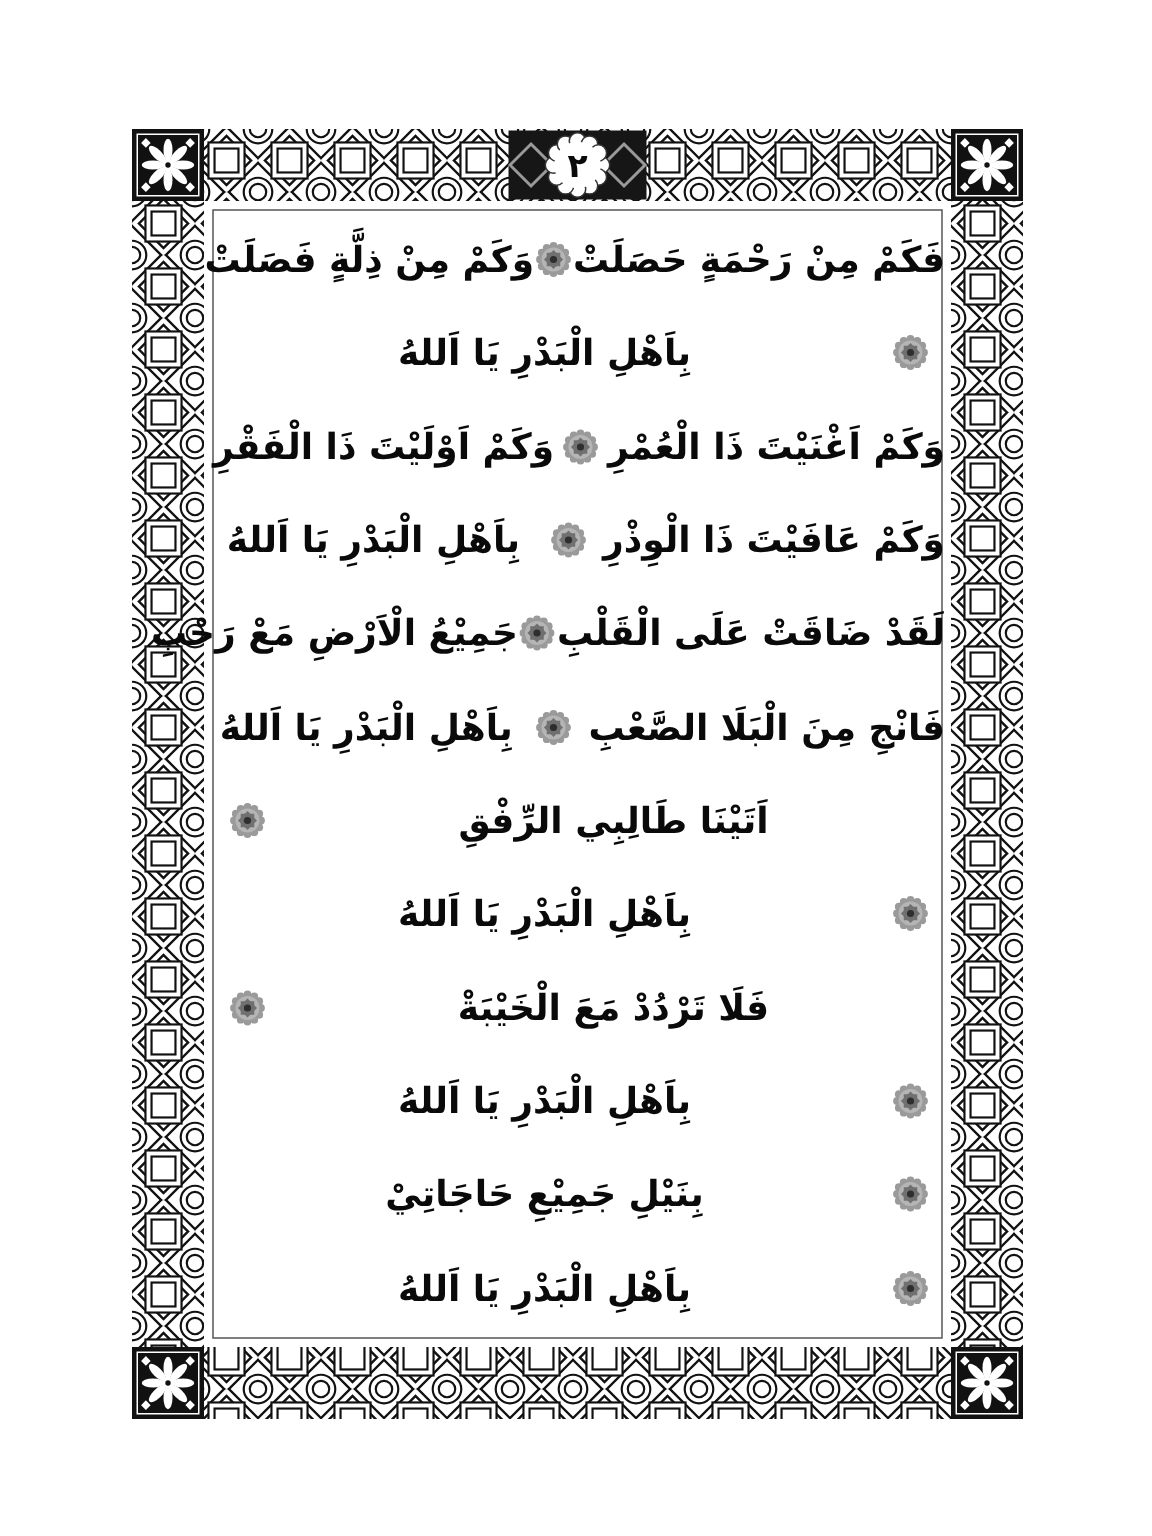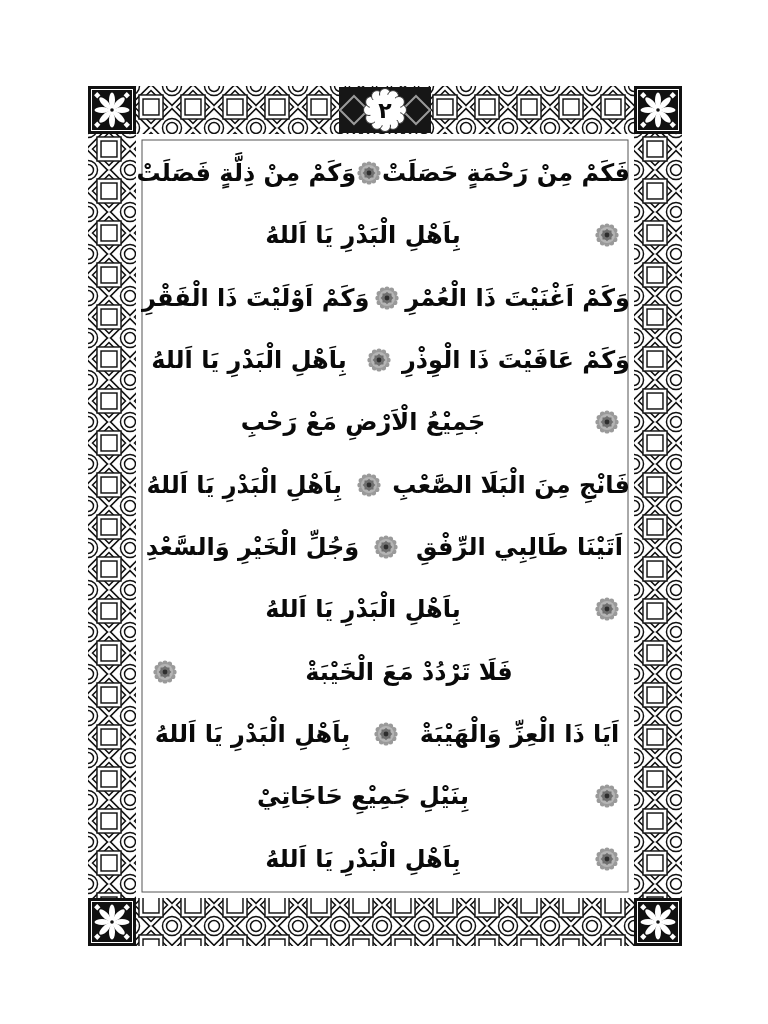--- a/index.html
+++ b/index.html
@@ -258,20 +258,21 @@
           <circle cx="13" cy="13" r="8" fill="#b5b5b5"></circle>
           <rect x="8.5" y="8.5" width="9" height="9" fill="#707070"></rect>
           <rect x="8.5" y="8.5" width="9" height="9" fill="#707070" transform="rotate(45 13 13)"></rect>
           <circle cx="13" cy="13" r="2.4" fill="#2e2e2e"></circle>
         </svg>
       </div>
       <div class="hemistich">بِاَهْلِ الْبَدْرِ يَا اَللهُ</div>
     </div>
 
     <div class="verse-row">
+      <div class="hemistich">لَقَدْ ضَاقَتْ عَلَى الْقَلْبِ</div>
       <div class="separator-cell">
         <svg width="26" height="26" viewBox="0 0 26 26" aria-hidden="true">
           <g fill="#9a9a9a">
             <circle cx="22" cy="13" r="2.6"></circle>
               <circle cx="20.79" cy="17.5" r="2.6"></circle>
             <circle cx="17.5" cy="20.79" r="2.6"></circle>
               <circle cx="13" cy="22" r="2.6"></circle>
             <circle cx="8.5" cy="20.79" r="2.6"></circle>
               <circle cx="5.21" cy="17.5" r="2.6"></circle>
             <circle cx="4" cy="13" r="2.6"></circle>
@@ -334,21 +335,20 @@
               <circle cx="13" cy="4" r="2.6"></circle>
             <circle cx="17.5" cy="5.21" r="2.6"></circle>
               <circle cx="20.79" cy="8.5" r="2.6"></circle>
           </g>
           <circle cx="13" cy="13" r="8" fill="#b5b5b5"></circle>
           <rect x="8.5" y="8.5" width="9" height="9" fill="#707070"></rect>
           <rect x="8.5" y="8.5" width="9" height="9" fill="#707070" transform="rotate(45 13 13)"></rect>
           <circle cx="13" cy="13" r="2.4" fill="#2e2e2e"></circle>
         </svg>
       </div>
-      <div class="hemistich">وَجُلِّ الْخَيْرِ وَالسَّعْدِ</div>
     </div>
 
     <div class="verse-row">
       <div class="separator-cell">
         <svg width="26" height="26" viewBox="0 0 26 26" aria-hidden="true">
           <g fill="#9a9a9a">
             <circle cx="22" cy="13" r="2.6"></circle>
               <circle cx="20.79" cy="17.5" r="2.6"></circle>
             <circle cx="17.5" cy="20.79" r="2.6"></circle>
               <circle cx="13" cy="22" r="2.6"></circle>
@@ -390,21 +390,20 @@
           </g>
           <circle cx="13" cy="13" r="8" fill="#b5b5b5"></circle>
           <rect x="8.5" y="8.5" width="9" height="9" fill="#707070"></rect>
           <rect x="8.5" y="8.5" width="9" height="9" fill="#707070" transform="rotate(45 13 13)"></rect>
           <circle cx="13" cy="13" r="2.4" fill="#2e2e2e"></circle>
         </svg>
       </div>
     </div>
 
     <div class="verse-row">
-      <div class="hemistich">اَيَا ذَا الْعِزِّ وَالْهَيْبَةْ</div>
       <div class="separator-cell">
         <svg width="26" height="26" viewBox="0 0 26 26" aria-hidden="true">
           <g fill="#9a9a9a">
             <circle cx="22" cy="13" r="2.6"></circle>
               <circle cx="20.79" cy="17.5" r="2.6"></circle>
             <circle cx="17.5" cy="20.79" r="2.6"></circle>
               <circle cx="13" cy="22" r="2.6"></circle>
             <circle cx="8.5" cy="20.79" r="2.6"></circle>
               <circle cx="5.21" cy="17.5" r="2.6"></circle>
             <circle cx="4" cy="13" r="2.6"></circle>

